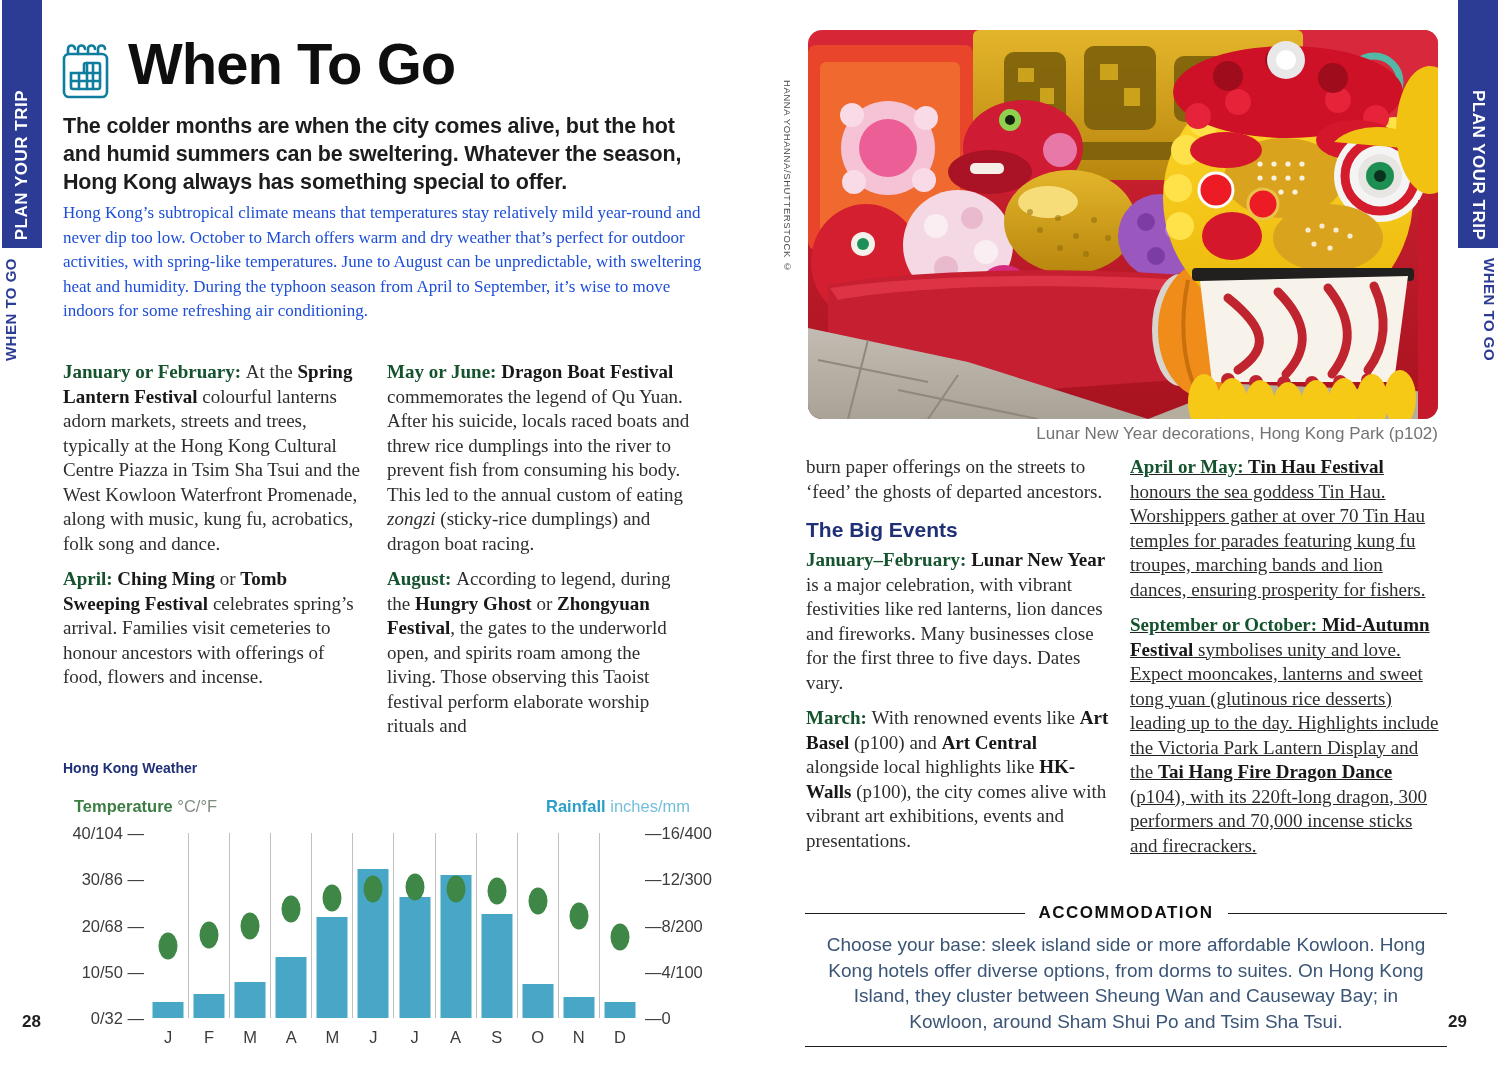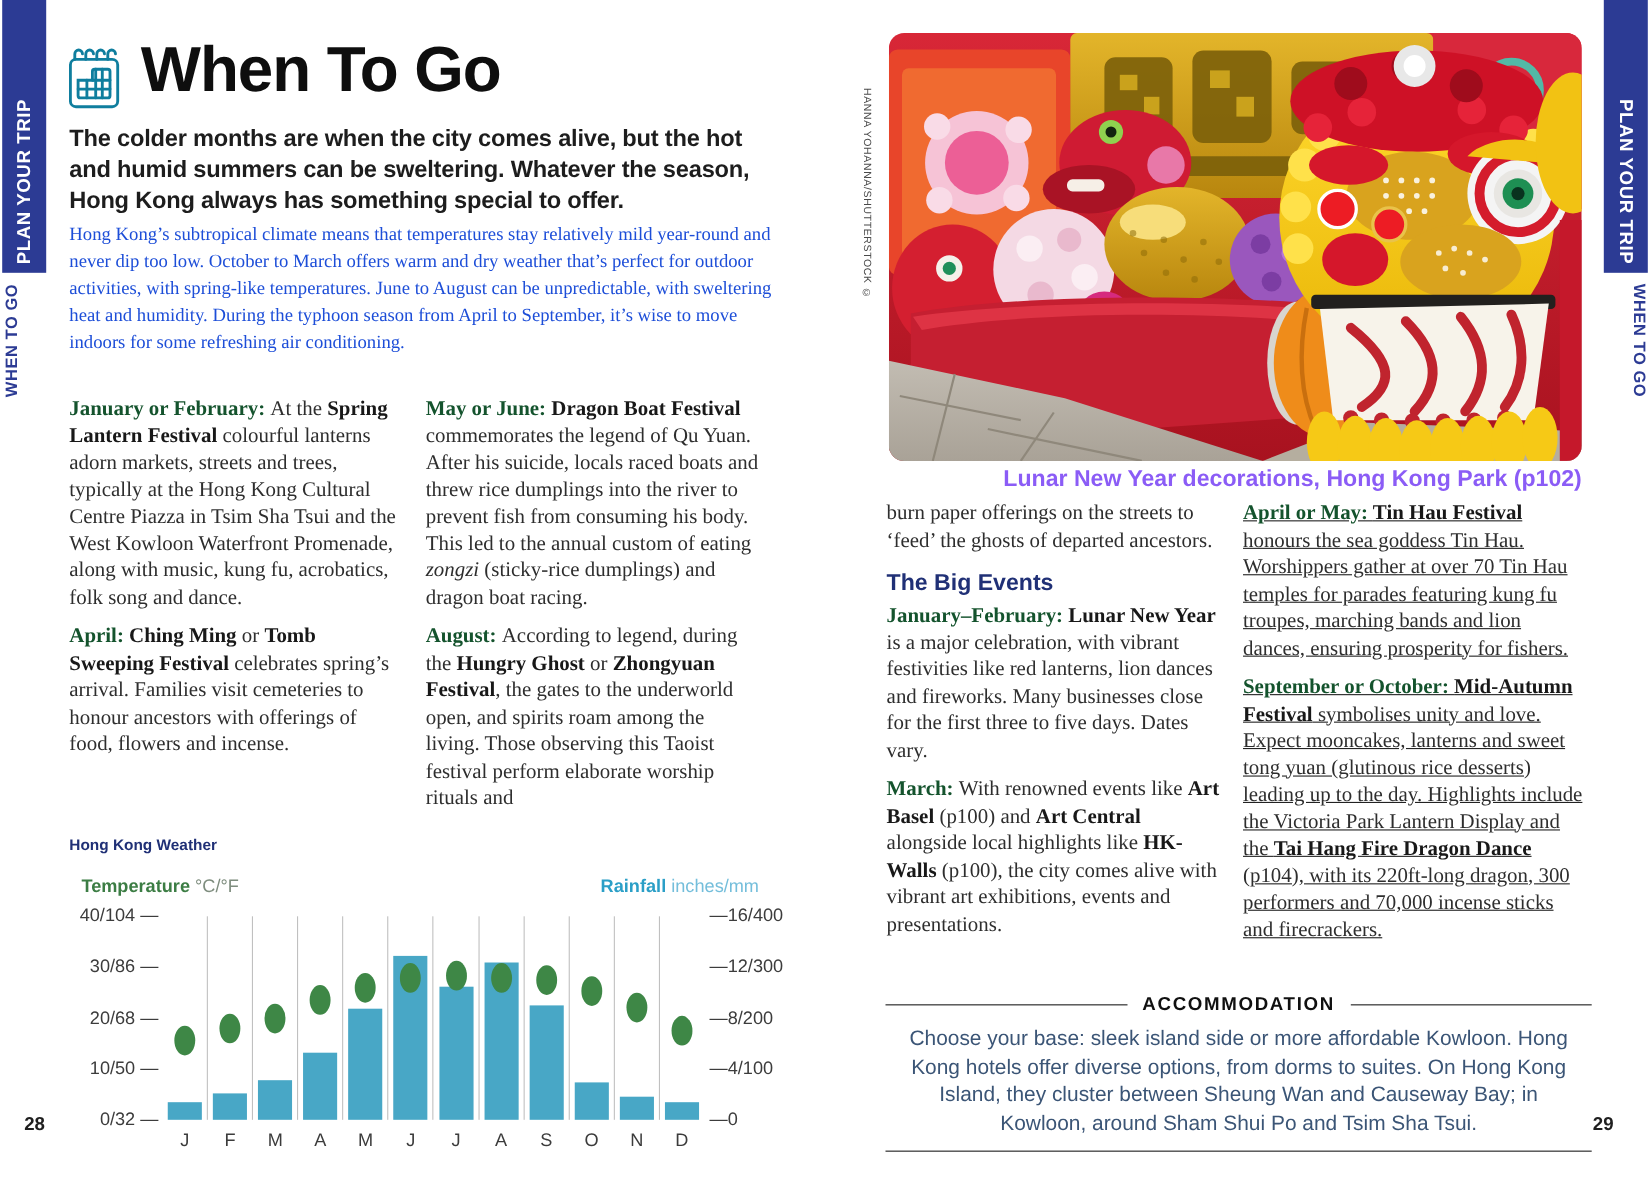--- a/index.html
+++ b/index.html
@@ -66,21 +66,21 @@
   .tick{position:absolute;width:100%;transform:translateY(-50%);white-space:nowrap;}
   .ticks-left .tick{right:0;}
 
   
   .photo{position:absolute;left:808px;top:30px;width:630px;height:389px;border-radius:14px;
          overflow:hidden;}
   .photo svg{display:block;width:100%;height:100%;}
   .credit{position:absolute;left:782px;top:80px;height:220px;writing-mode:vertical-rl;
           font-size:9.5px;letter-spacing:.6px;color:#4a4a4a;}
   .caption{position:absolute;left:808px;top:424px;width:630px;text-align:right;
-           font-size:21px;font-weight:bold;color:#8b5cf6;}
+           font-size:17px;font-weight:normal;color:#737373;}
 
   
   .accom{position:absolute;left:805px;top:903px;width:642px;}
   .accom-head{display:flex;align-items:center;gap:14px;}
   .accom-head .rule{flex:1;height:0;border-top:1.5px solid #1c1c1c;}
   .accom-label{font-size:17px;font-weight:bold;letter-spacing:1.5px;color:#101010;}
   .accom-text{margin-top:9px;padding:0 8px;text-align:center;font-size:19px;line-height:25.5px;
               color:#3b5576;}
   .accom-bottom{margin-top:12px;height:0;border-top:1.5px solid #1c1c1c;}
 

